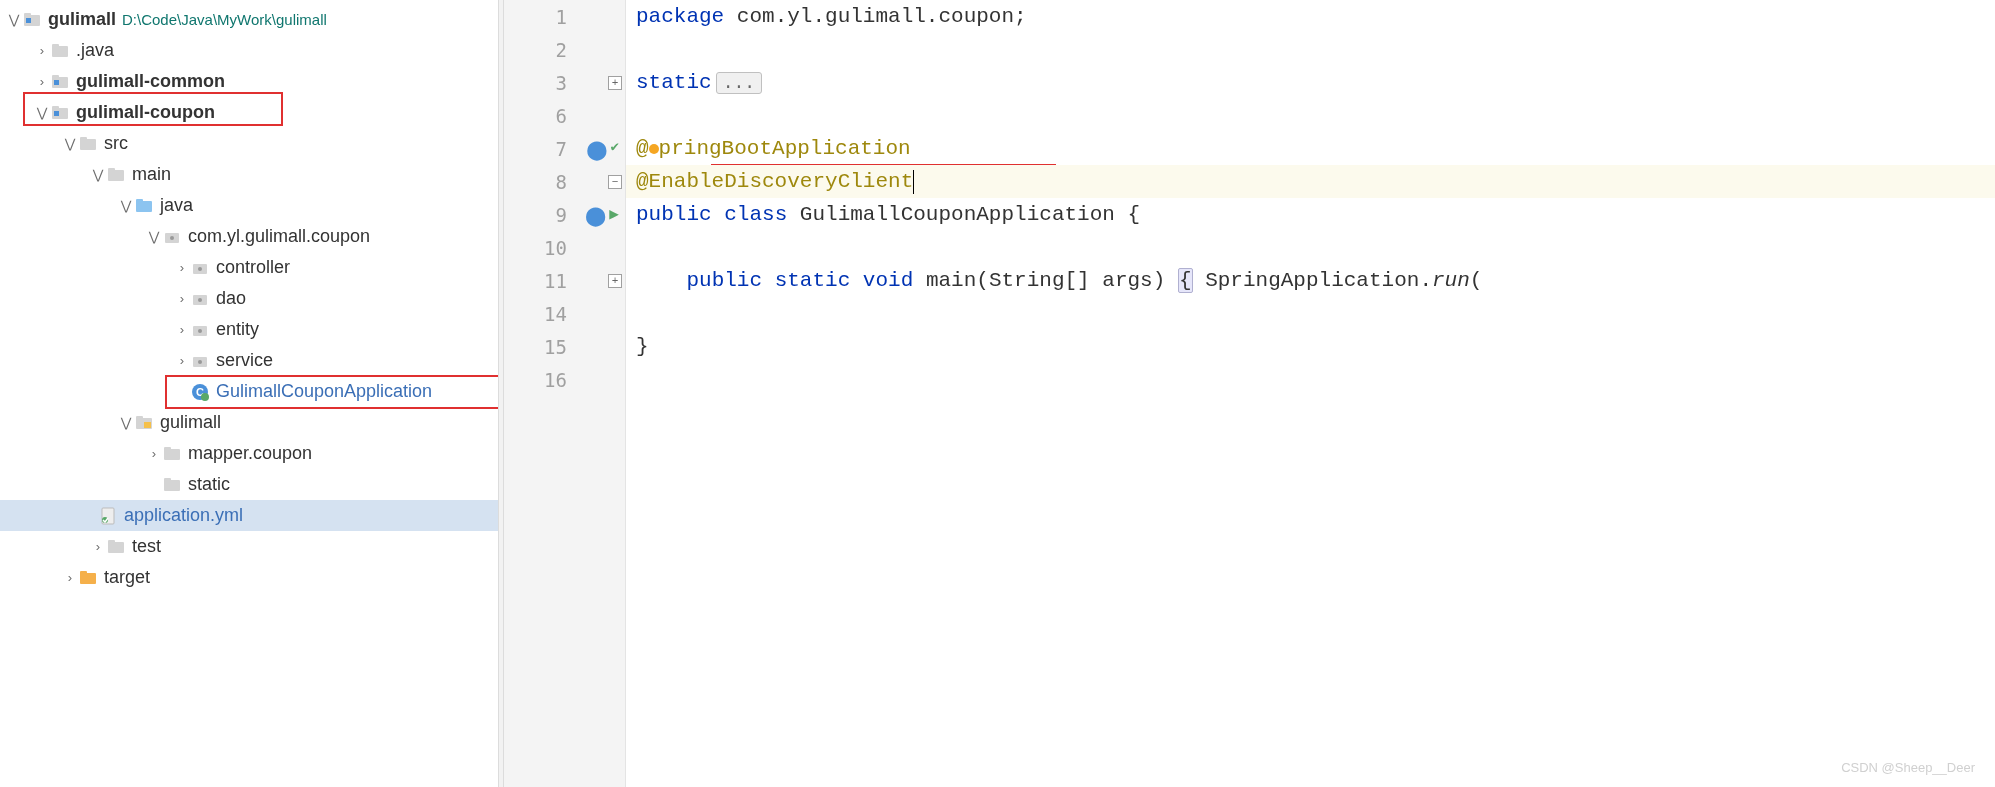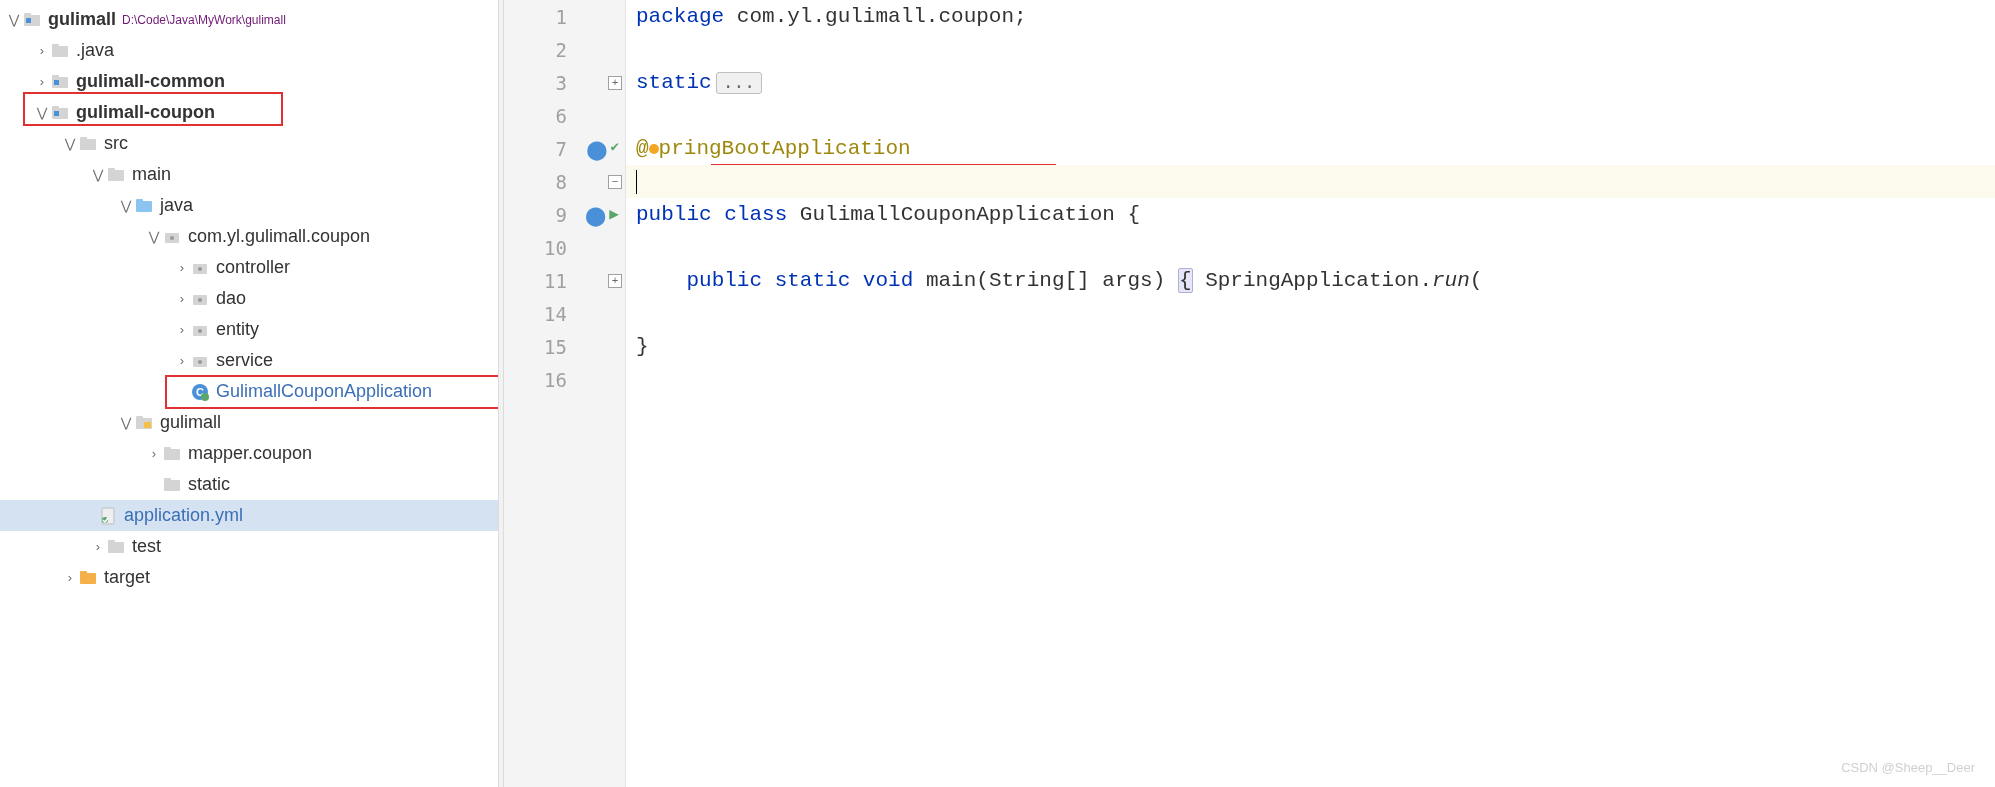--- a/index.html
+++ b/index.html
@@ -7,21 +7,21 @@
 .app { display: flex; width: 1995px; height: 787px; }
 .sidebar { width: 498px; background: #fff; overflow: hidden; position: relative; }
 .tree { padding-top: 4px; }
 .tree-row { display: flex; align-items: center; height: 31px; white-space: nowrap; cursor: pointer; }
 .tree-row.selected { background: #d5e2f1; }
 .chevron { width: 16px; text-align: center; color: #6e6e6e; font-size: 13px; display: inline-block; }
 .icon { width: 20px; height: 20px; display: inline-flex; align-items: center; justify-content: center; margin-right: 6px; }
 .label { font-size: 18px; }
 .label.bold { font-weight: 600; }
 .label.blue { color: #3b6fb6; }
-.label.gray { color: #701a75; font-size: 12px; margin-left: 6px; }
+.label.gray { color: #0f766e; font-size: 15px; margin-left: 6px; }
 .hl-box { position: absolute; border: 2px solid #e03030; pointer-events: none; }
 .hl1 { left: 23px; top: 92px; width: 260px; height: 34px; }
 .hl2 { left: 165px; top: 375px; width: 517px; height: 34px; }
 .divider { width: 6px; background: #f2f2f2; border-left: 1px solid #dcdcdc; border-right: 1px solid #dcdcdc; }
 .editor { flex: 1; display: flex; background: #fff; position: relative; }
 .gutter { width: 122px; background: #f4f4f4; border-right: 1px solid #e4e4e4; }
 .gutter-row { height: 33px; display: flex; align-items: center; justify-content: flex-end; padding-right: 58px; color: #a0a0a0; font-family: "Consolas", monospace; font-size: 19px; position: relative; }
 .gutter-mark { position: absolute; right: 6px; display: flex; gap: 3px; }
 .run-mark { color: #59a869; font-size: 16px; }
 .code { flex: 1; font-family: "Consolas", "Courier New", monospace; font-size: 21px; position: relative; }
@@ -274,21 +274,21 @@
         <div class="gutter-row">15<span class="gutter-mark"></span></div>
         <div class="gutter-row">16<span class="gutter-mark"></span></div>
       </div>
     <div class="code" id="code">
       <div class="hl3"></div>
     <div class="code-line" style="position:relative"><span class="kw">package</span><span class="pkg"> com.yl.gulimall.coupon;</span></div>
         <div class="code-line" style="position:relative"></div>
         <div class="code-line" style="position:relative"><span class="fold-plus">+</span><span class="kw">static</span><span class="fold">...</span></div>
         <div class="code-line" style="position:relative"></div>
         <div class="code-line" style="position:relative"><span class="ann">@</span><span class="orange-dot"></span><span class="ann">pringBootApplication</span></div>
-        <div class="code-line cursor-line" style="position:relative"><span class="fold-plus">−</span><span class="cursor"></span></div>
+        <div class="code-line cursor-line" style="position:relative"><span class="fold-plus">−</span><span class="ann">@EnableDiscoveryClient</span><span class="cursor"></span></div>
         <div class="code-line" style="position:relative"><span class="kw">public </span><span class="kw">class </span><span class="typ">GulimallCouponApplication </span><span class="str">{</span></div>
         <div class="code-line" style="position:relative"></div>
         <div class="code-line" style="position:relative"><span class="fold-plus">+</span><span class="str">    </span><span class="kw">public </span><span class="kw">static </span><span class="kw">void </span><span class="typ">main</span><span class="str">(String[] args)</span><span class="str"> </span><span class="bracket-hl">{</span><span class="str"> SpringApplication.</span><span class="mtd">run</span><span class="str">(</span></div>
         <div class="code-line" style="position:relative"></div>
         <div class="code-line" style="position:relative"><span class="str">}</span></div>
         <div class="code-line" style="position:relative"></div>
       </div>
     <div class="watermark">CSDN @Sheep__Deer</div>
   </div>
 </div>

